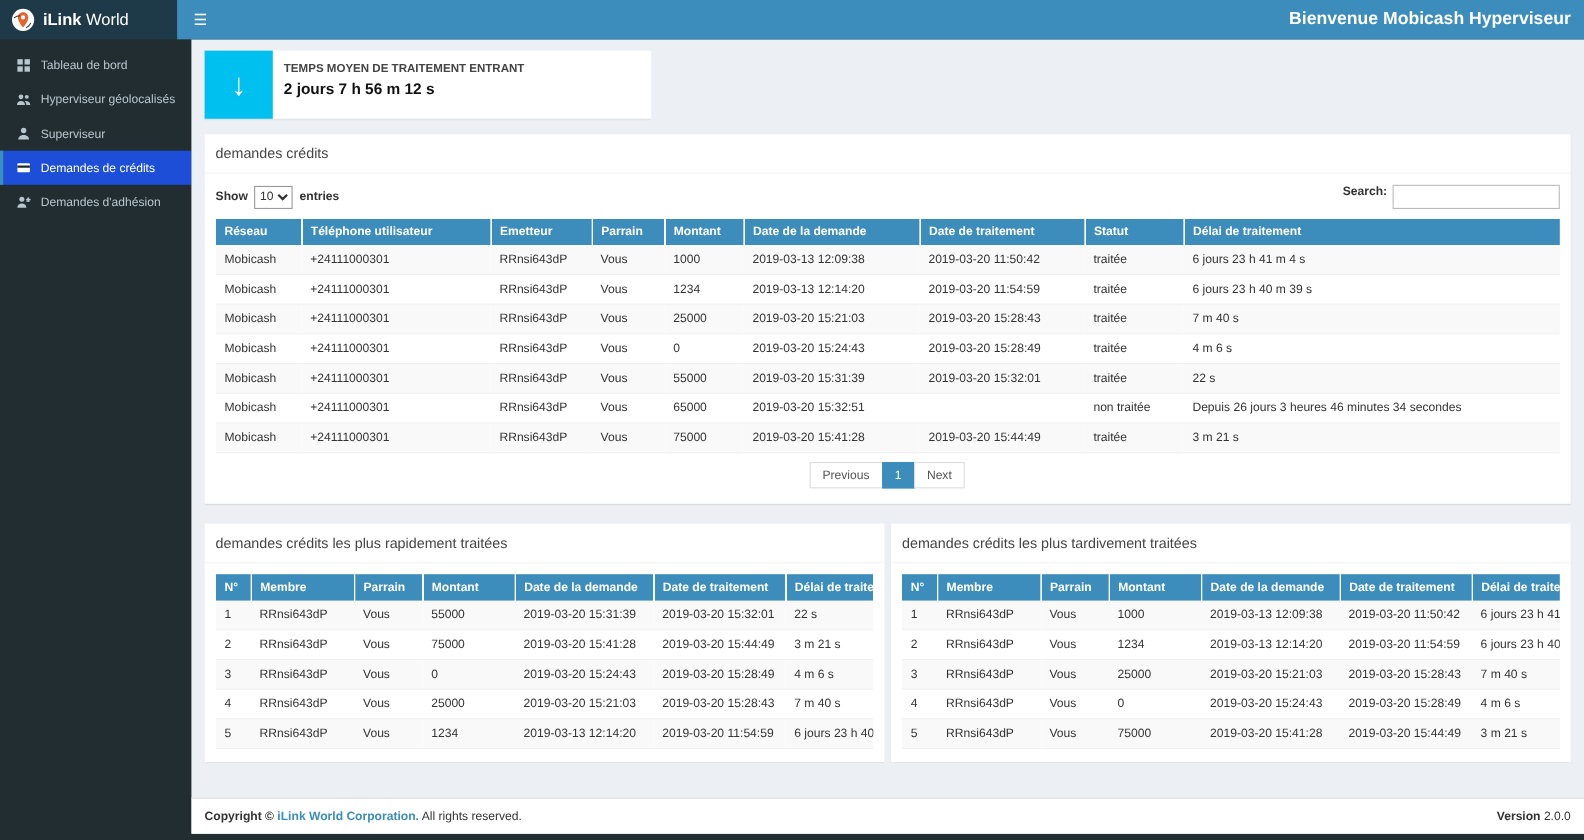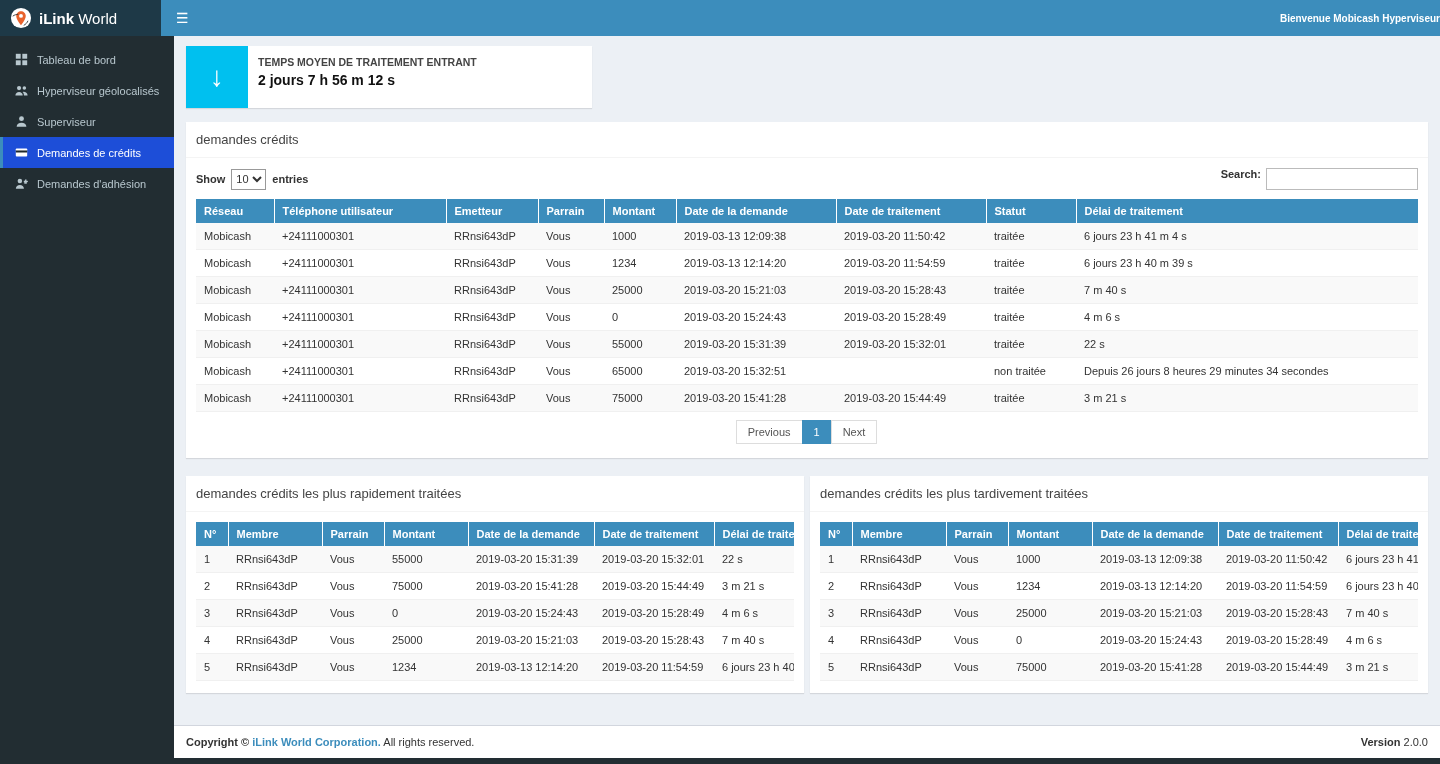--- a/index.html
+++ b/index.html
@@ -10,21 +10,21 @@
     font-size:12px;color:#333;overflow:hidden;
   }
   
   .topbar{display:flex;height:36px}
   .brand{width:161px;background:#1e3947;color:#fff;display:flex;align-items:center;gap:7px;padding-left:10px;flex-shrink:0}
   .brand svg{width:22px;height:22px;display:block}
   .brand-text{font-size:15px;font-weight:300;white-space:nowrap}
   .brand-text b{font-weight:bold}
   .navbar{flex:1;background:#3c8dbc;display:flex;align-items:center;justify-content:space-between;color:#fff}
   .hamburger{padding:0 15px;font-size:14px;cursor:pointer;line-height:36px}
-  .welcome{font-size:10px;font-weight:bold;padding-right:0}
+  .welcome{font-size:16px;font-weight:bold;padding-right:12px}
   
   .main{display:flex;height:722px}
   .sidebar{width:174px;background:#222d32;padding-top:8px;flex-shrink:0}
   .side-item{display:flex;align-items:center;gap:9px;padding:9px 10px 9px 12px;color:#b8c7ce;font-size:11px;cursor:pointer;border-left:3px solid transparent}
   .side-item svg{width:13px;height:13px;flex:0 0 13px;fill:#b8c7ce}
   .side-item.active{background:#1d4ed8;color:#fff;border-left-color:#3c8dbc}
   .side-item.active svg{fill:#fff}
   .content{flex:1;background:#ecf0f5;display:flex;flex-direction:column;overflow:hidden}
   .content-inner{padding:10px 12px 0 12px;flex:1}
   
@@ -239,21 +239,21 @@
                 </tr>
                 <tr>
                   <td>Mobicash</td>
                   <td>+24111000301</td>
                   <td>RRnsi643dP</td>
                   <td>Vous</td>
                   <td>65000</td>
                   <td>2019-03-20 15:32:51</td>
                   <td></td>
                   <td>non traitée</td>
-                  <td>Depuis 26 jours 8 heures 29 minutes 34 secondes</td>
+                  <td>Depuis 26 jours 3 heures 46 minutes 34 secondes</td>
                 </tr>
                 <tr>
                   <td>Mobicash</td>
                   <td>+24111000301</td>
                   <td>RRnsi643dP</td>
                   <td>Vous</td>
                   <td>75000</td>
                   <td>2019-03-20 15:41:28</td>
                   <td>2019-03-20 15:44:49</td>
                   <td>traitée</td>

